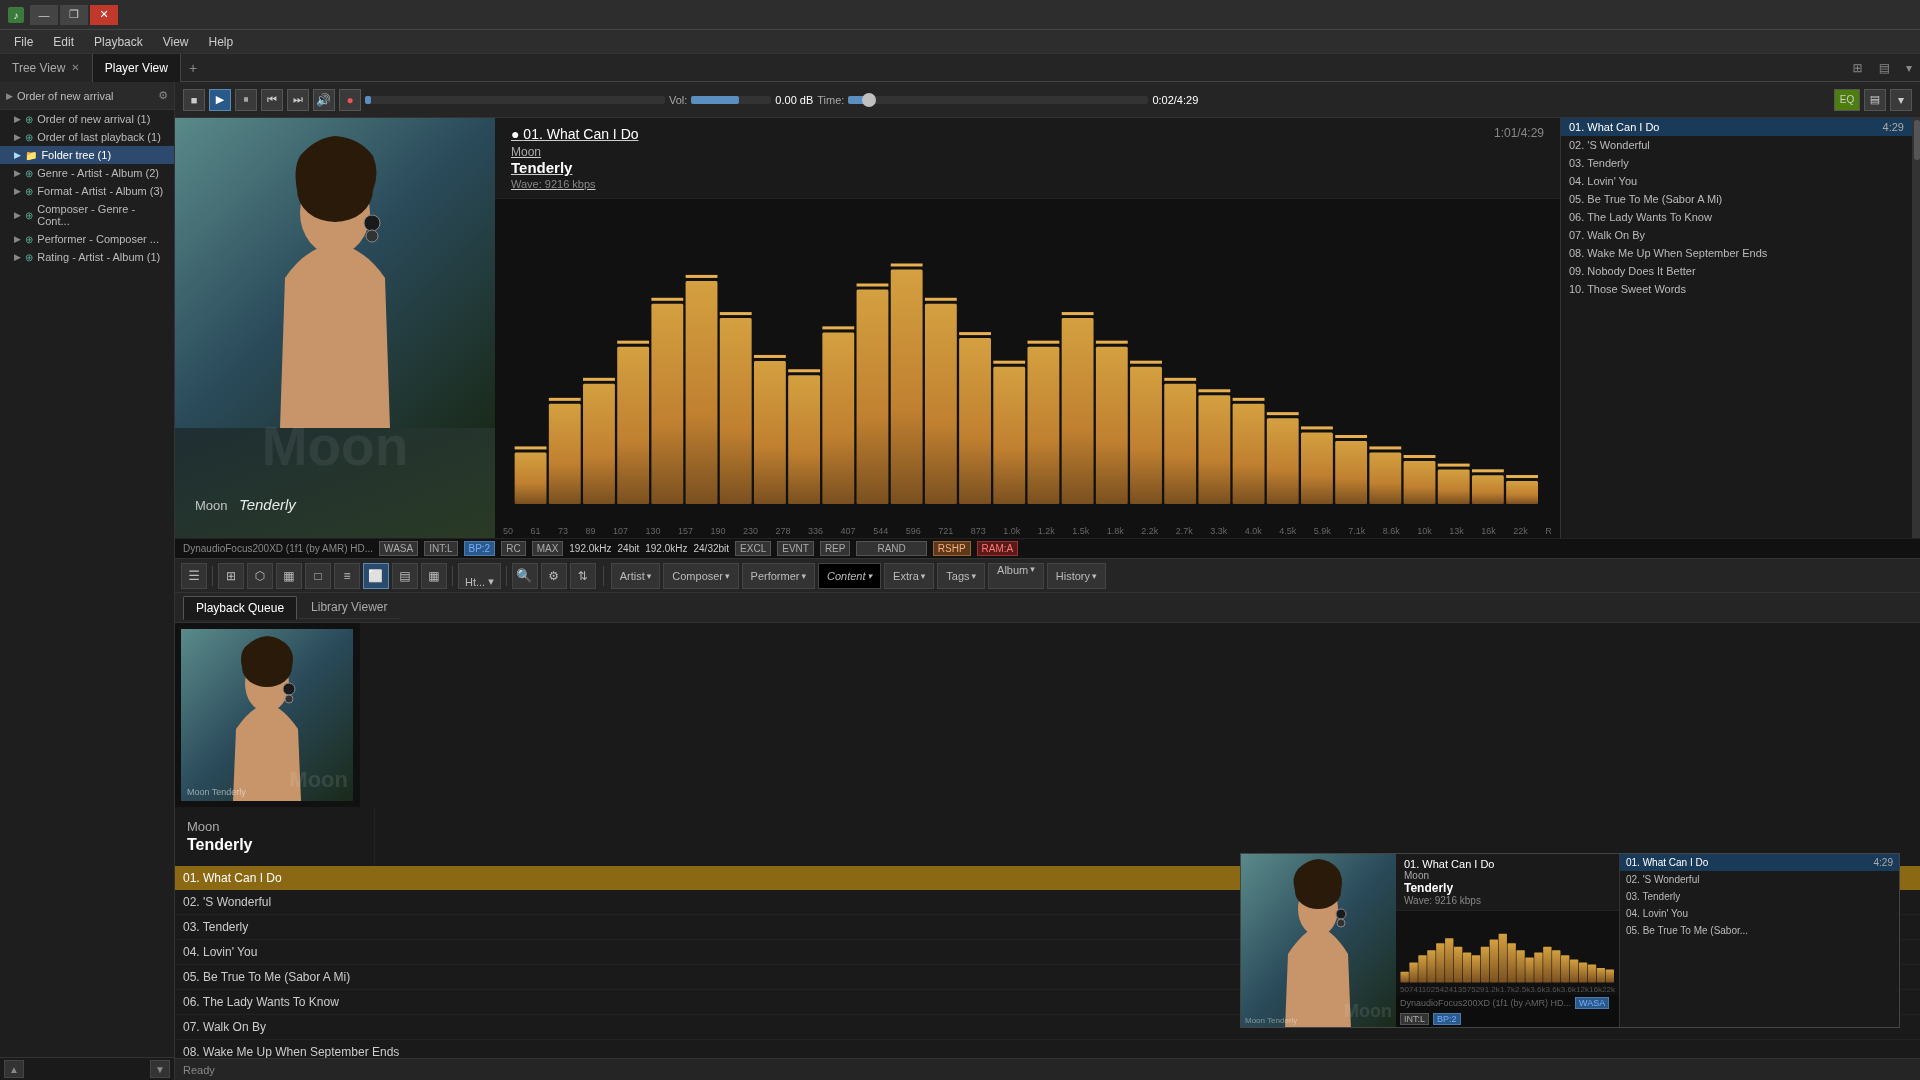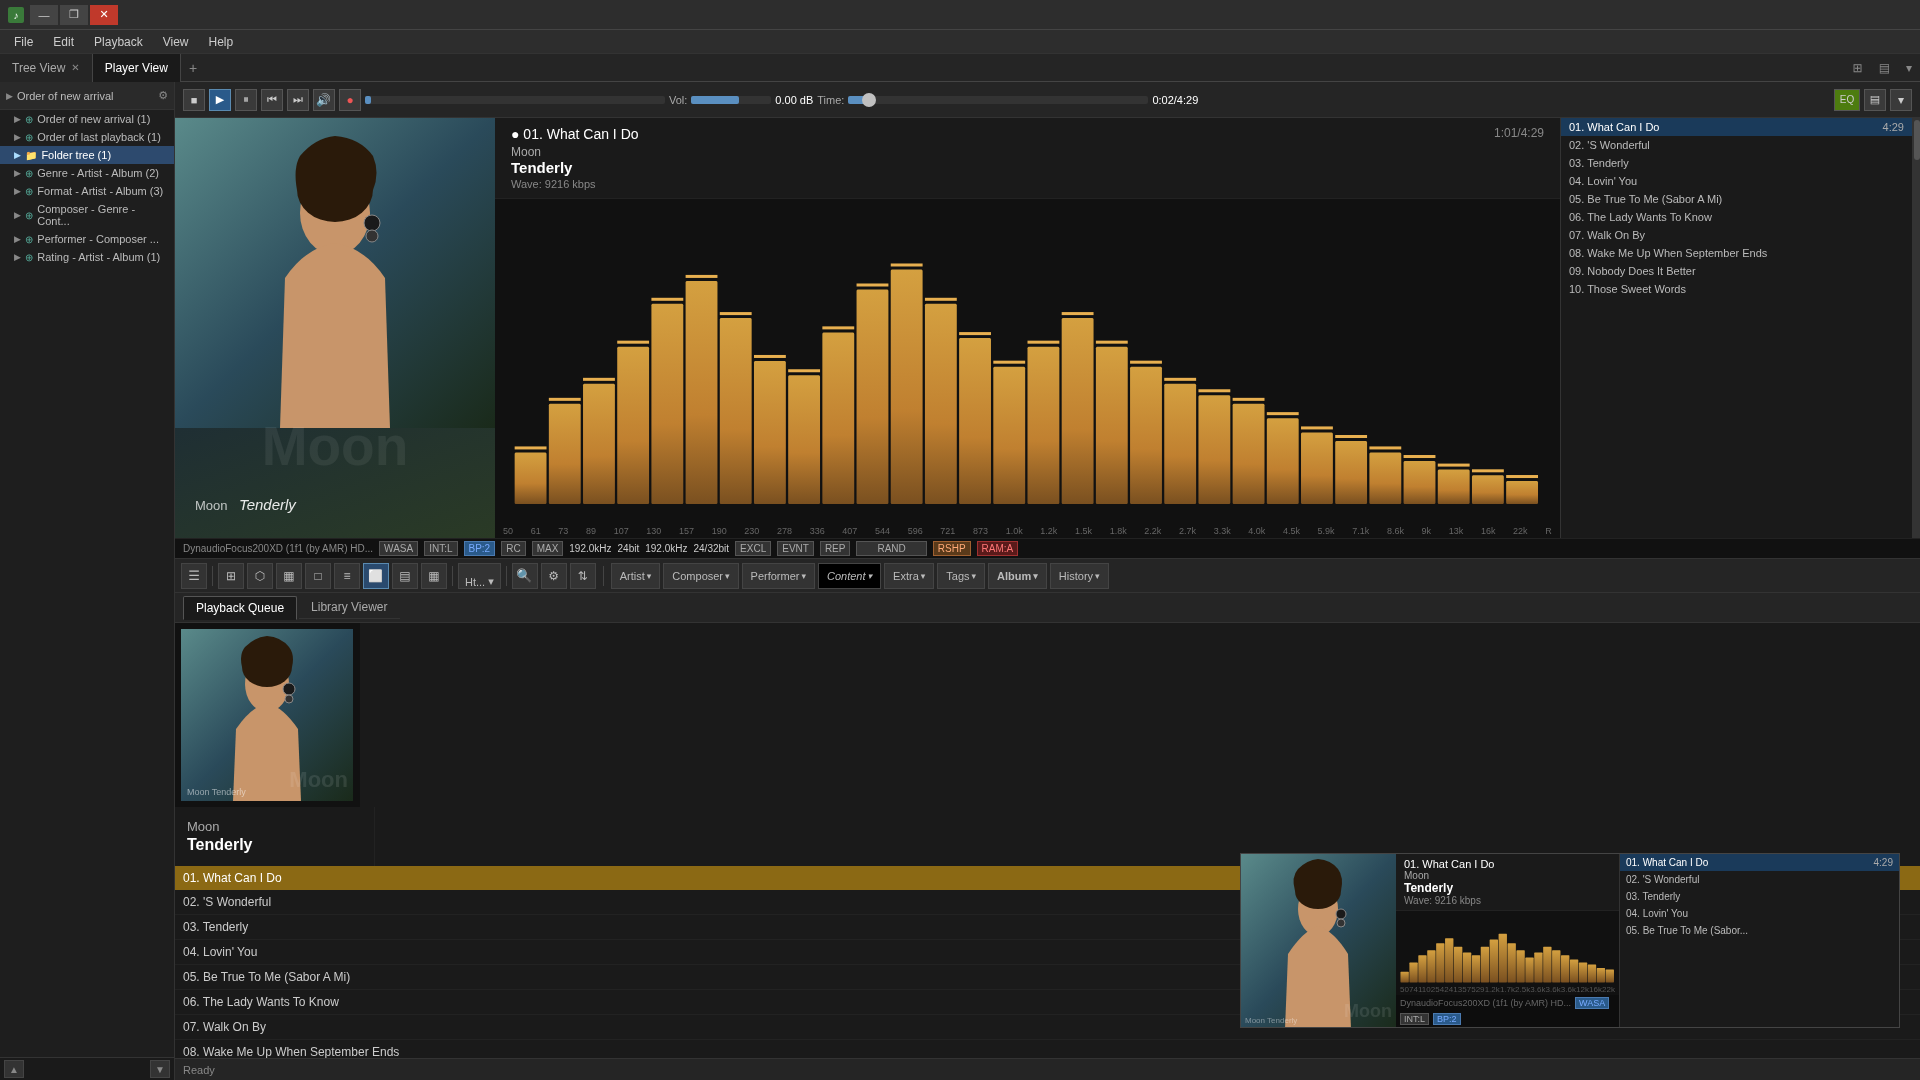--- a/index.html
+++ b/index.html
@@ -296,21 +296,21 @@
             <span style="color:rgba(255,255,255,0.7);font-size:13px;">Moon</span>
             <span style="color:rgba(255,255,255,0.9);font-size:15px;margin-left:8px;font-style:italic;">Tenderly</span>
           </div>
 
           <div style="position:absolute;bottom:60px;left:50%;transform:translateX(-50%);font-size:55px;color:rgba(255,255,255,0.07);font-weight:bold;white-space:nowrap;">Moon</div>
         </div>
       </div>
 
       <div style="flex:1;display:flex;flex-direction:column;background:#1a1a1a;overflow:hidden;">
 
-        <div style="padding:8px 16px;border-bottom:1px solid #222;">
+        <div style="padding:8px 16px;border-bottom:1px solid #222;text-decoration:underline;">
           <div style="color:#fff;font-size:14px;">● <span>01. What Can I Do</span> <span style="float:right;color:#888;font-size:12px;">1:01/4:29</span></div>
           <div style="color:#aaa;font-size:12px;margin-top:3px;">Moon</div>
           <div style="color:#fff;font-size:15px;font-weight:bold;">Tenderly</div>
           <div style="color:#888;font-size:11px;margin-top:2px;">Wave: 9216 kbps</div>
         </div>
 
         <div style="flex:1;background:#111;padding:4px 8px;overflow:hidden;position:relative;">
           <svg width="100%" height="100%" viewBox="0 0 900 220" preserveAspectRatio="none" id="spectrum-svg">
             <defs>
               <linearGradient id="barGrad" x1="0" y1="0" x2="0" y2="1">
@@ -403,21 +403,21 @@
               <span>1.5k</span>
               <span>1.8k</span>
               <span>2.2k</span>
               <span>2.7k</span>
               <span>3.3k</span>
               <span>4.0k</span>
               <span>4.5k</span>
               <span>5.9k</span>
               <span>7.1k</span>
               <span>8.6k</span>
-              <span>9k</span>
+              <span>10k</span>
               <span>13k</span>
               <span>16k</span>
               <span>22k</span>
               <span>R</span>
           </div>
         </div>
       </div>
 
       <div style="width:360px;background:#1a1a1a;border-left:1px solid #333;overflow-y:auto;flex-shrink:0;">
 
@@ -503,21 +503,21 @@
       <button style="width:26px;height:26px;background:#333;border:1px solid #444;color:#bbb;cursor:pointer;font-size:12px;">⚙</button>
       <button style="width:26px;height:26px;background:#333;border:1px solid #444;color:#bbb;cursor:pointer;font-size:12px;">⇅</button>
 
       <div style="width:1px;height:20px;background:#444;margin:0 4px;"></div>
       <div style="height:26px;background:#333;border:1px solid #444;color:#bbb;padding:0 8px;font-size:11px;display:flex;align-items:center;gap:2px;cursor:pointer;">Artist <span style="font-size:9px;">▾</span></div>
       <div style="height:26px;background:#333;border:1px solid #444;color:#bbb;padding:0 8px;font-size:11px;display:flex;align-items:center;gap:2px;cursor:pointer;">Composer <span style="font-size:9px;">▾</span></div>
       <div style="height:26px;background:#333;border:1px solid #444;color:#bbb;padding:0 8px;font-size:11px;display:flex;align-items:center;gap:2px;cursor:pointer;">Performer <span style="font-size:9px;">▾</span></div>
       <div style="height:26px;background:#000000;border:1px solid #444;color:#bbb;padding:0 8px;font-size:11px;display:flex;align-items:center;gap:2px;cursor:pointer;font-style:italic;">Content <span style="font-size:9px;">▾</span></div>
       <div style="height:26px;background:#333;border:1px solid #444;color:#bbb;padding:0 8px;font-size:11px;display:flex;align-items:center;gap:2px;cursor:pointer;">Extra <span style="font-size:9px;">▾</span></div>
       <div style="height:26px;background:#333;border:1px solid #444;color:#bbb;padding:0 8px;font-size:11px;display:flex;align-items:center;gap:2px;cursor:pointer;">Tags <span style="font-size:9px;">▾</span></div>
-      <div style="height:26px;background:#333;border:1px solid #444;color:#bbb;padding:0 8px;font-size:11px;display:flex;align-items:center;gap:2px;cursor:pointer;font-weight:bold;">Album <span style="font-size:9px;">▾</span></div>
+      <div style="height:26px;background:#333;border:1px solid #444;color:#bbb;padding:0 8px;font-size:11px;display:flex;gap:2px;cursor:pointer;">Album <span style="font-size:9px;">▾</span></div>
       <div style="height:26px;background:#333;border:1px solid #444;color:#bbb;padding:0 8px;font-size:11px;display:flex;align-items:center;gap:2px;cursor:pointer;">History <span style="font-size:9px;">▾</span></div>
     </div>
 
     <div id="filter-bar" style="background:#252525;height:30px;display:flex;align-items:center;padding:0 8px;border-bottom:1px solid #333;flex-shrink:0;">
       <div style="padding:4px 12px;cursor:pointer;font-size:12px;color:#fff;background:#1a1a1a;border:1px solid #555;border-bottom:1px solid #1a1a1a;border-radius:2px 2px 0 0;">Playback Queue</div>
       <div style="padding:4px 12px;cursor:pointer;font-size:12px;color:#aaa;border-bottom:1px solid #333;">Library Viewer</div>
     </div>
 
     <div id="bottom-section" style="flex:1;display:flex;overflow:hidden;position:relative;">
 

